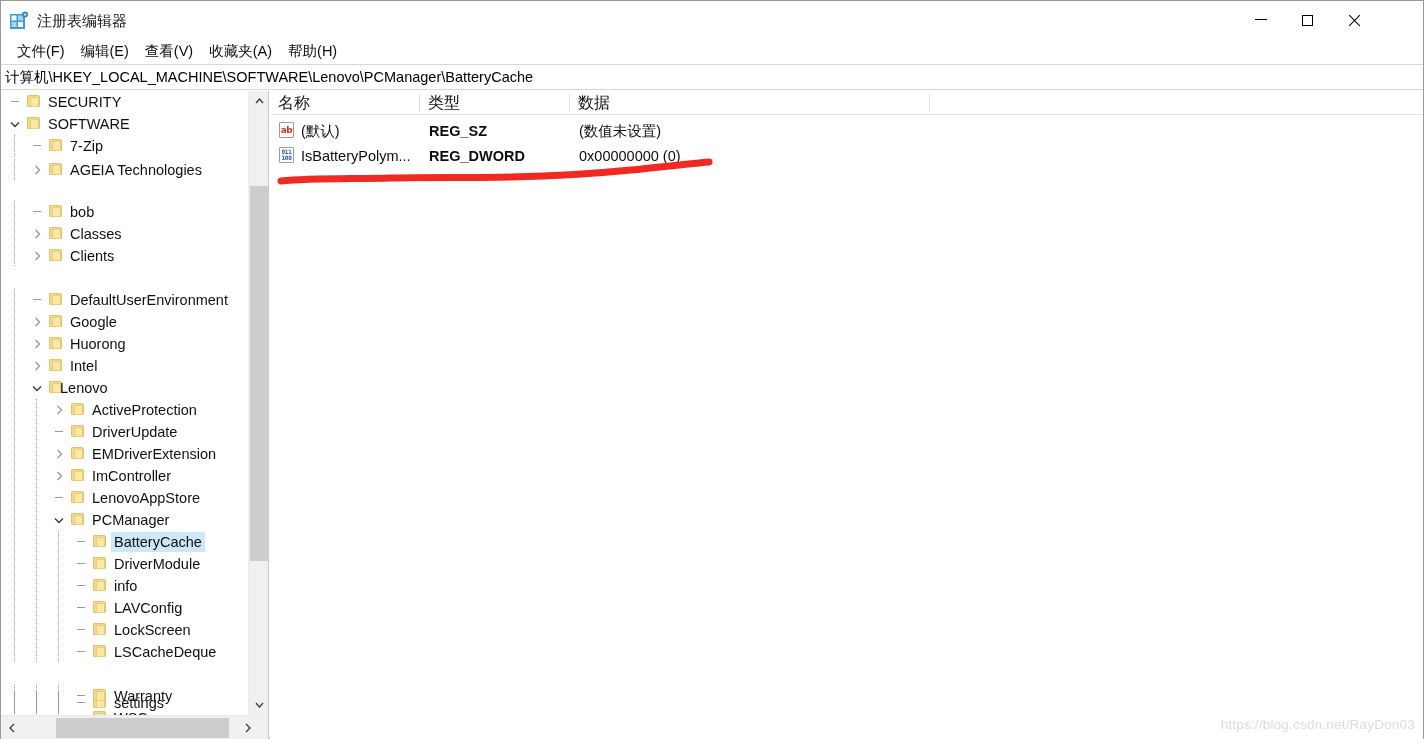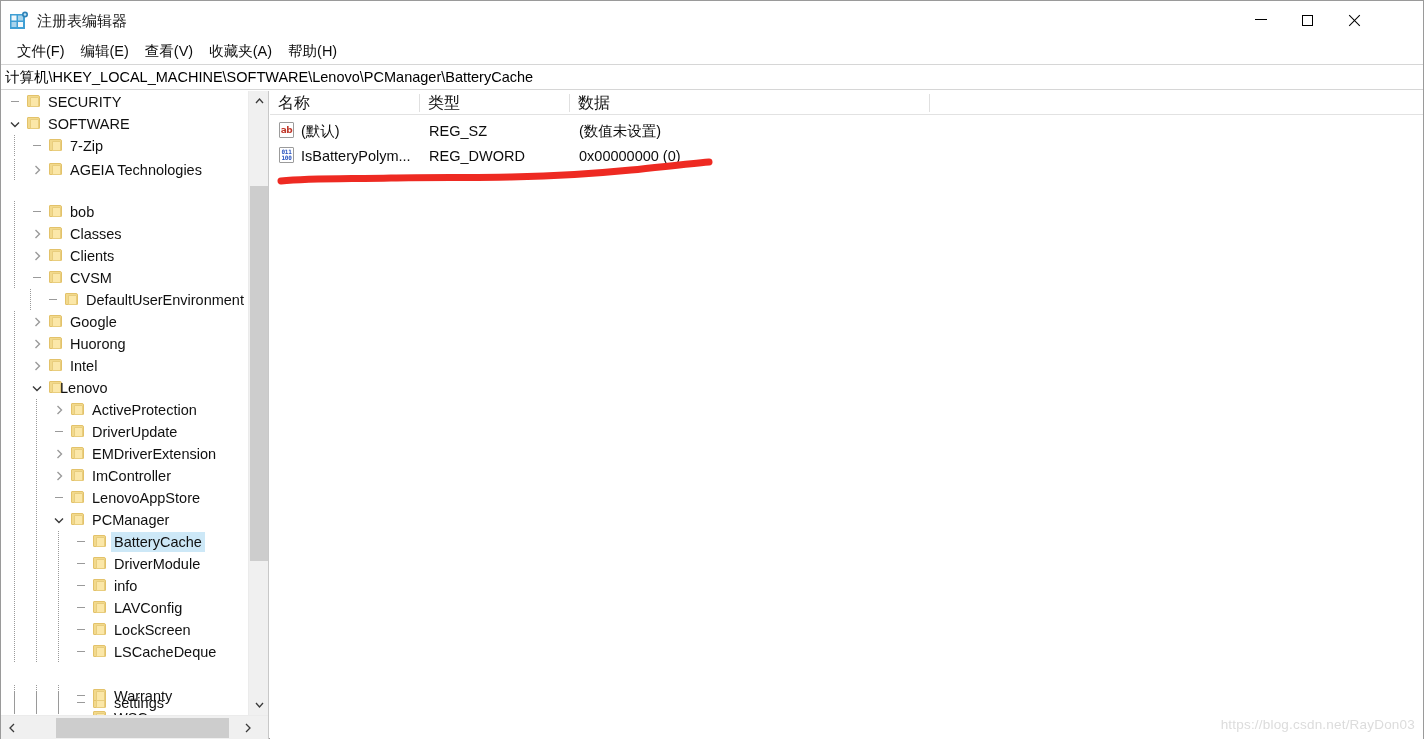--- a/index.html
+++ b/index.html
@@ -190,20 +190,21 @@
   .cell-name {
     position: absolute; left: 31px;
     font-size: 14.5px; color: #0d0d0d; line-height: 20px;
     white-space: nowrap; overflow: hidden;
     max-width: 125px;
   }
   .cell-type {
     position: absolute; left: 159px;
     font-size: 14.5px; color: #0d0d0d; line-height: 20px;
     white-space: nowrap;
+    font-weight: bold;
   }
   .cell-data {
     position: absolute; left: 309px;
     font-size: 14.5px; color: #0d0d0d; line-height: 20px;
     white-space: nowrap;
   }
 
   
   .ico-sz, .ico-dword {
     position: relative; width: 15px; height: 16px;
@@ -404,32 +405,21 @@
             </svg>
           </div>
           <div class="tfolder" style="left: 48px;">
             <div class="folder-ico">
               <div class="back"></div>
               <div class="front"></div>
             </div>
           </div>
           <div class="tlabel" style="left: 66px;">Clients</div>
         </div>
-        <div class="tnode" style="top: 176px; position: absolute; left: 0px; width: 246px;">
-          <div class="vline" style="left: 13px;"></div>
-          <div class="tdash" style="left: 28px;"></div>
-          <div class="tfolder" style="left: 48px;">
-            <div class="folder-ico">
-              <div class="back"></div>
-              <div class="front"></div>
-            </div>
-          </div>
-          <div class="tlabel" style="left: 66px;">CVSM</div>
-        </div>
-        <div class="tnode" style="top: 198px; position: absolute; left: 16px; width: 246px;">
+        <div class="tnode" style="top: 198px; position: absolute; left: 0px; width: 246px;">
           <div class="vline" style="left: 13px;"></div>
           <div class="tdash" style="left: 28px;"></div>
           <div class="tfolder" style="left: 48px;">
             <div class="folder-ico">
               <div class="back"></div>
               <div class="front"></div>
             </div>
           </div>
           <div class="tlabel" style="left: 66px;">DefaultUserEnvironment</div>
         </div>

